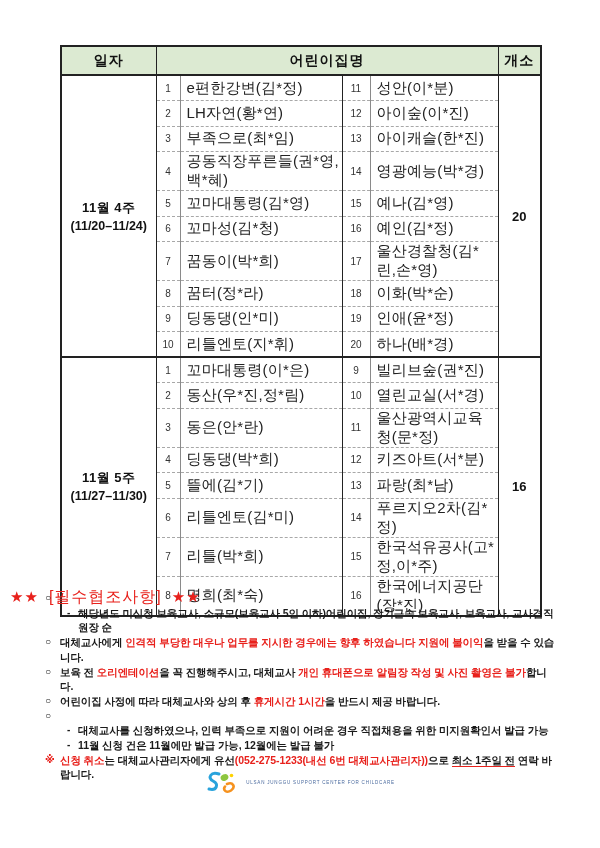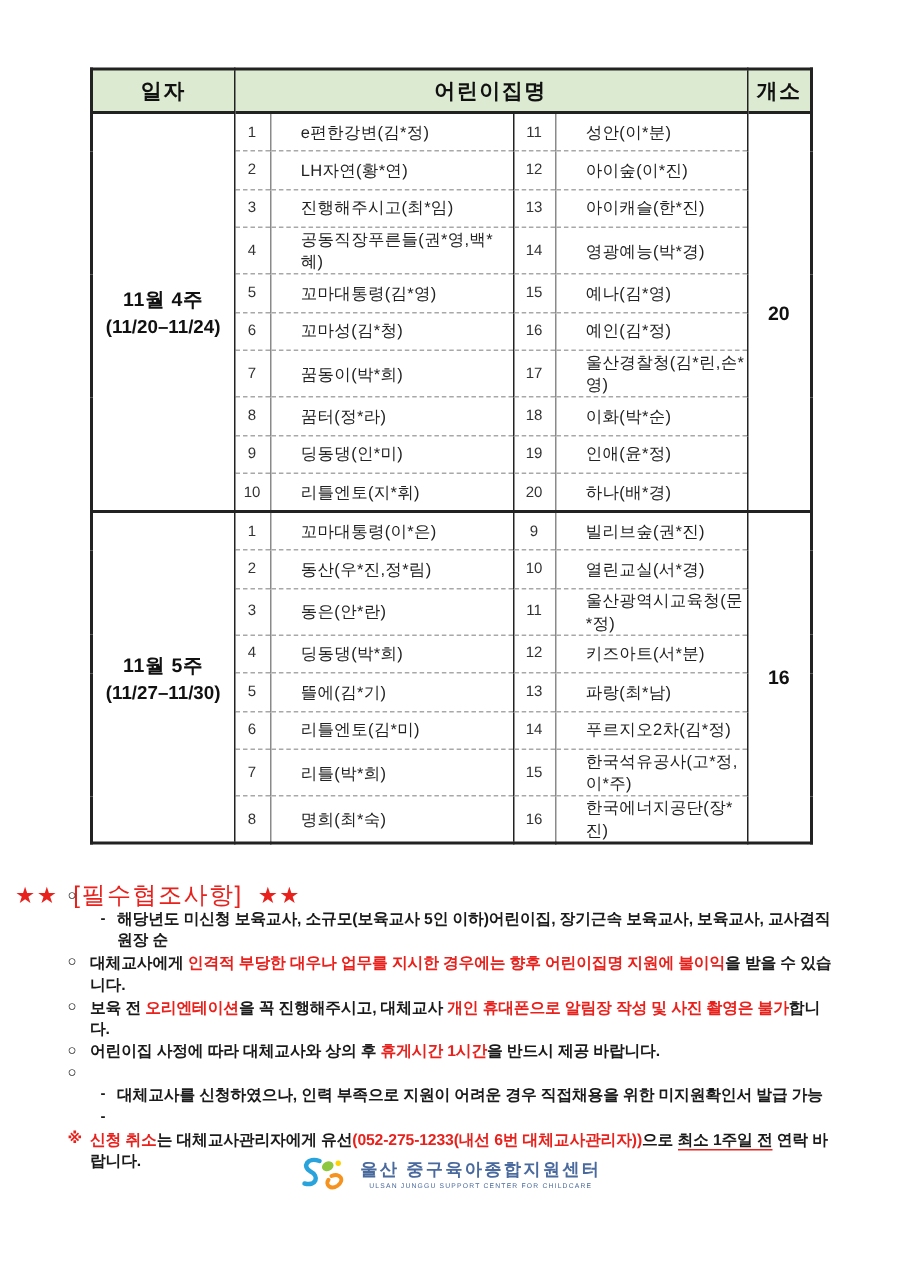--- a/index.html
+++ b/index.html
@@ -32,21 +32,21 @@
   tbody td { height:25.5px; vertical-align:middle; }
   .td-date {
     border-right:1px solid #222; text-align:center;
     font-weight:bold; color:#111;
   }
   .week-label { font-size:13px; letter-spacing:0.5px; }
   .date-range { font-size:12.5px; margin-top:2px; }
   .td-no { text-align:center; font-size:10px; color:#333; }
   .td-no1 { border-right:1px solid #8a8a8a; }
   .td-no2 { border-right:1px solid #8a8a8a; }
-  .td-name { font-size:11px; color:#222; padding-left:20px; letter-spacing:0.2px;margin-top:23px; }
+  .td-name { font-size:15px; color:#222; padding-left:6px; letter-spacing:0.2px;margin-top:23px; }
   .td-name1 { border-right:1px solid #222; }
   .td-name2 { border-right:1px solid #222; }
   tbody tr + tr td { border-top:1px dashed #a8a8a8; }
   .td-count { text-align:center; font-size:13px; font-weight:bold; color:#111; }
   
   .notice-title {
     position:absolute; top:587px; left:0; width:600px;
     text-align:left; color:var(--accent-red,#e8211c);
     font-size:16px; font-weight:normal; letter-spacing:1px;
   }
@@ -114,21 +114,21 @@
           <td class="td-count" rowspan="10">20</td>
         </tr>
         <tr>
           <td class="td-no td-no1">2</td>
           <td class="td-name td-name1">LH자연(황*연)</td>
           <td class="td-no td-no2">12</td>
           <td class="td-name td-name2">아이숲(이*진)</td>
         </tr>
         <tr>
           <td class="td-no td-no1">3</td>
-          <td class="td-name td-name1">진행해주시고(최*임)</td>
+          <td class="td-name td-name1">부족으로(최*임)</td>
           <td class="td-no td-no2">13</td>
           <td class="td-name td-name2">아이캐슬(한*진)</td>
         </tr>
         <tr>
           <td class="td-no td-no1">4</td>
           <td class="td-name td-name1">공동직장푸른들(권*영,백*혜)</td>
           <td class="td-no td-no2">14</td>
           <td class="td-name td-name2">영광예능(박*경)</td>
         </tr>
         <tr>
@@ -232,52 +232,52 @@
   <div class="notice-list" id="notice-list">
       <div class="n-line">
         <span class="marker">○</span>
       </div>
       <div class="n-line indent1">
         <span class="marker">-</span>
         <span class="txt"><span class="seg-b">해당년도 미신청 보육교사, 소규모(보육교사 5인 이하)어린이집, 장기근속 보육교사, 보육교사, 교사겸직원장 순</span></span>
       </div>
       <div class="n-line">
         <span class="marker">○</span>
-        <span class="txt"><span class="seg-b">대체교사에게 </span><span class="seg-r">인격적 부당한 대우나 업무를 지시한 경우에는 향후 어린이집명 지원에 불이익</span><span class="seg-b">을 받을 수 있습니다.</span></span>
+        <span class="txt"><span class="seg-b">대체교사에게 </span><span class="seg-r">인격적 부당한 대우나 업무를 지시한 경우에는 향후 하였습니다 지원에 불이익</span><span class="seg-b">을 받을 수 있습니다.</span></span>
       </div>
       <div class="n-line">
         <span class="marker">○</span>
         <span class="txt"><span class="seg-b">보육 전 </span><span class="seg-r">오리엔테이션</span><span class="seg-b">을 꼭 진행해주시고, 대체교사 </span><span class="seg-r">개인 휴대폰으로 알림장 작성 및 사진 촬영은 불가</span><span class="seg-b">합니다.</span></span>
       </div>
       <div class="n-line">
         <span class="marker">○</span>
         <span class="txt"><span class="seg-b">어린이집 사정에 따라 대체교사와 상의 후 </span><span class="seg-r">휴게시간 1시간</span><span class="seg-b">을 반드시 제공 바랍니다.</span></span>
       </div>
       <div class="n-line">
         <span class="marker">○</span>
       </div>
       <div class="n-line indent1">
         <span class="marker">-</span>
         <span class="txt"><span class="seg-b">대체교사를 신청하였으나, 인력 부족으로 지원이 어려운 경우 직접채용을 위한 미지원확인서 발급 가능</span></span>
       </div>
       <div class="n-line indent1">
         <span class="marker">-</span>
+        <span class="txt"><span class="seg-b">11월 신청 건은 11월에만 발급 가능, 12월에는 발급 불가</span></span>
       </div>
       <div class="n-line">
         <span class="marker red">※</span>
         <span class="txt"><span class="seg-r">신청 취소</span><span class="seg-b">는 대체교사관리자에게 유선</span><span class="seg-r">(052-275-1233(내선 6번 대체교사관리자))</span><span class="seg-b">으로 </span><span class="seg-bu">최소 1주일 전</span><span class="seg-b"> 연락 바랍니다.</span></span>
       </div>
     </div>
 
   <div class="footer">
     <svg class="logo-icon" width="34" height="24" viewBox="0 0 34 24">
       <path d="M14,4 C6,1 2,8 8,11 C14,14 12,21 4,19" fill="none" stroke="var(--logo-blue,#29a3dc)" stroke-width="3" stroke-linecap="round"></path>
       <ellipse cx="19.5" cy="7.5" rx="4" ry="3.2" fill="var(--logo-green,#8dc63f)" transform="rotate(-25 19.5 7.5)"></ellipse>
       <circle cx="26.5" cy="5.5" r="1.8" fill="var(--logo-yellow,#ffd200)"></circle>
       <path d="M22,14 C28,11.5 31,17 26,20.5 C21.5,23.5 17.5,20 20,16.5" fill="none" stroke="var(--logo-orange,#f6921e)" stroke-width="2.6" stroke-linecap="round"></path>
     </svg>
     <div>
-      <div class="org-name">울산 중구육아종합지원센터</div>
       <div class="org-name-en">ULSAN JUNGGU SUPPORT CENTER FOR CHILDCARE</div>
     </div>
   </div>
 
 </div>
 
 </body></html>

